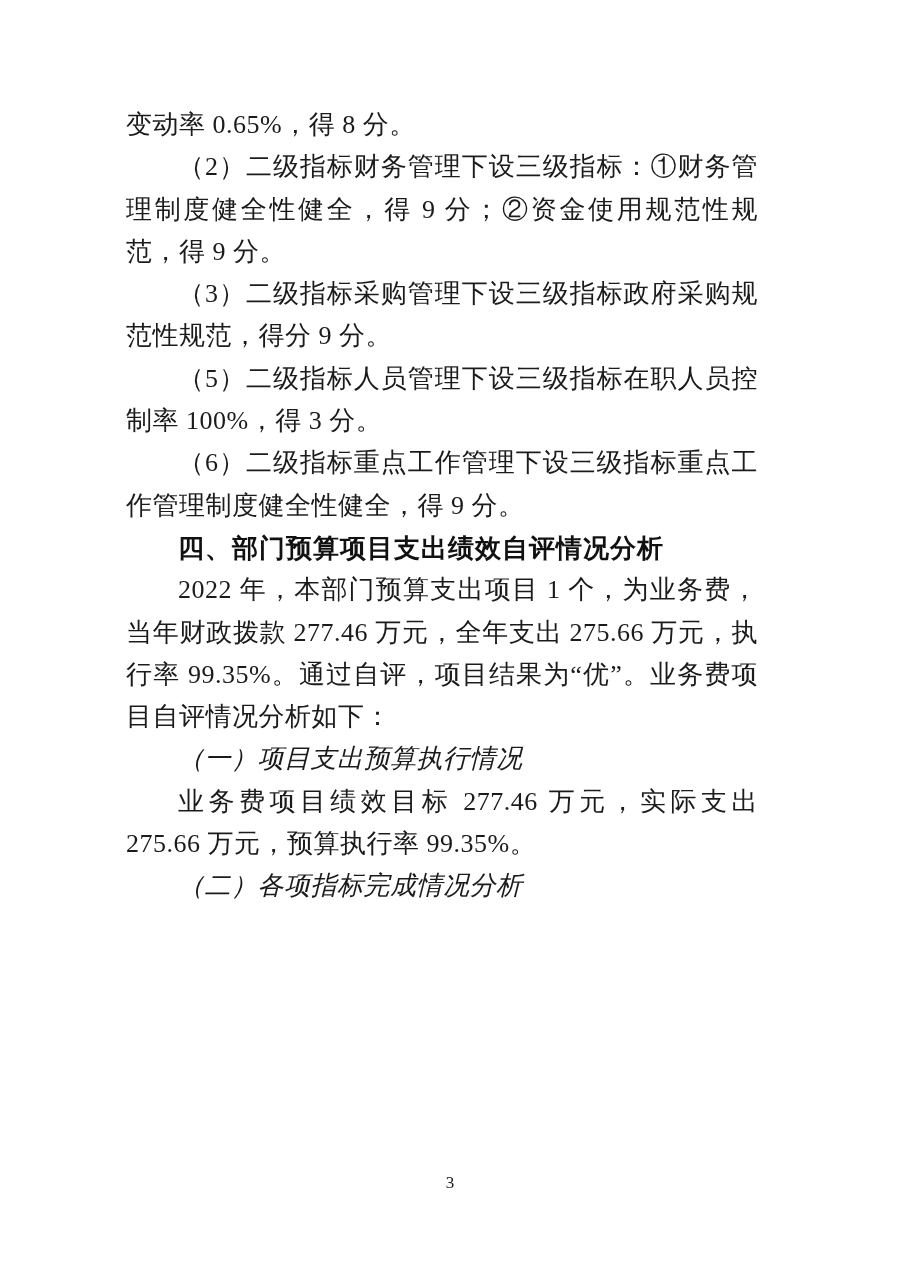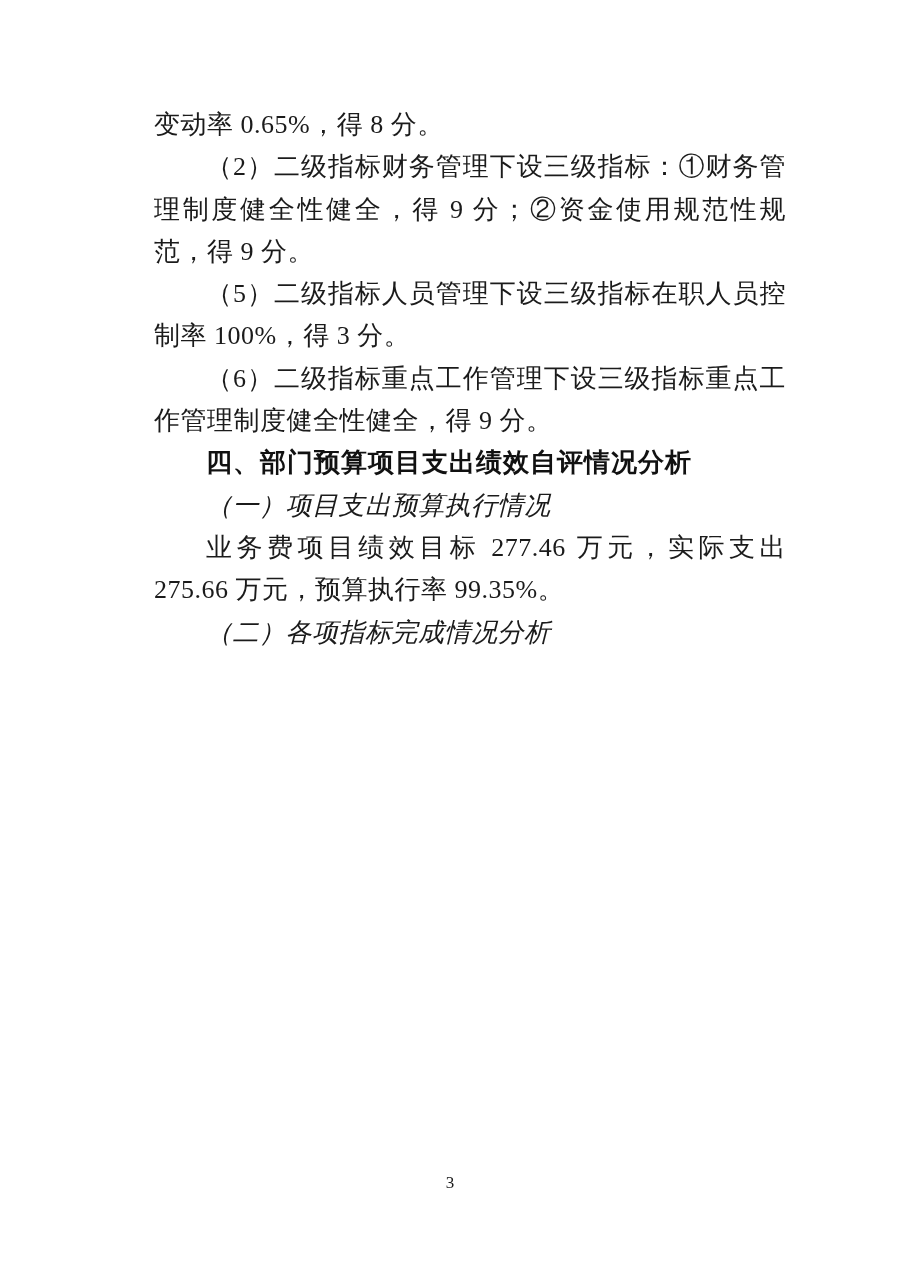--- a/index.html
+++ b/index.html
@@ -11,21 +11,21 @@
     position: relative;
     width: 900px;
     height: 1272px;
     background: #ffffff;
     overflow: hidden;
     font-family: "Liberation Serif", "DejaVu Serif", serif;
     color: #1b1b1b;
   }
   .content {
     position: absolute;
-    left: 154px;
+    left: 126px;
     top: 104px;
     width: 632px;
   }
   .content p {
     margin: 0;
     padding: 0;
     font-size: 26px;
     line-height: 42.3px;
     text-align: justify;
     text-align-last: left;
@@ -34,21 +34,21 @@
   }
   p.continuation {
     text-indent: 0;
   }
   p.kaiti {
     font-style: italic; 
   }
   h2.section-heading {
     margin: 0;
     padding: 0;
-    font-family: Liberation Serif, serif;
+    font-family: Liberation Sans, sans-serif;
     font-weight: 700;
     font-size: 26px;
     line-height: 42.3px;
     text-indent: 2em;
     letter-spacing: 1px;
     color: #111111;
   }
   .footer {
     position: absolute;
     left: 0;
@@ -60,21 +60,23 @@
     color: #1b1b1b;
   }
 </style>
 </head>
 <body>
 
 <div class="page">
   <div class="content">
     <p class="continuation">变动率 0.65%，得 8 分。</p>
     <p>（2）二级指标财务管理下设三级指标：①财务管理制度健全性健全，得 9 分；②资金使用规范性规范，得 9 分。</p>
+    <p>（3）二级指标采购管理下设三级指标政府采购规范性规范，得分 9 分。</p>
     <p>（5）二级指标人员管理下设三级指标在职人员控制率 100%，得 3 分。</p>
     <p>（6）二级指标重点工作管理下设三级指标重点工作管理制度健全性健全，得 9 分。</p>
     <h2 class="section-heading">四、部门预算项目支出绩效自评情况分析</h2>
+    <p>2022 年，本部门预算支出项目 1 个，为业务费，当年财政拨款 277.46 万元，全年支出 275.66 万元，执行率 99.35%。通过自评，项目结果为“优”。业务费项目自评情况分析如下：</p>
     <p class="kaiti">（一）项目支出预算执行情况</p>
     <p>业务费项目绩效目标 277.46 万元，实际支出 275.66 万元，预算执行率 99.35%。</p>
     <p class="kaiti">（二）各项指标完成情况分析</p>
   </div>
   <div class="footer">3</div>
 </div>
 
 </body></html>

